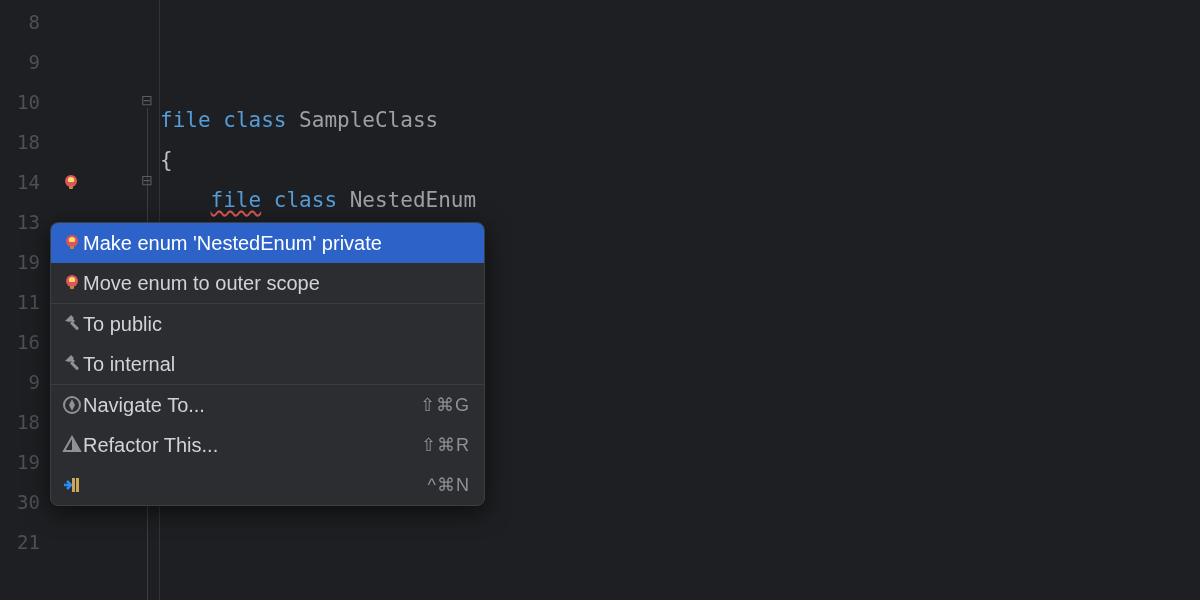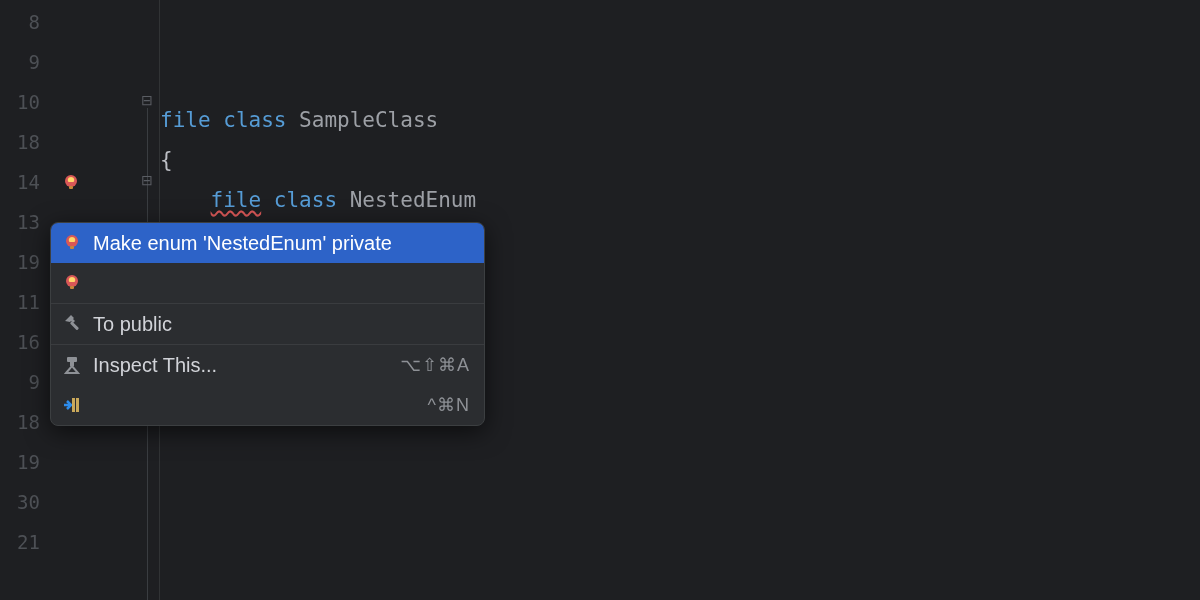--- a/index.html
+++ b/index.html
@@ -98,21 +98,20 @@
     box-shadow: 0 6px 24px rgba(0,0,0,0.6);
     overflow: hidden;
   }
   .popup .item {
     display: flex;
     align-items: center;
     height: 40px;
     padding: 0 14px 0 10px;
     color: #d1d3d8;
     font-size: 20px;
-    gap: 10px;
   }
   .popup .item.selected { background: #2d63c8; color: #ffffff; }
   .popup .sep {
     height: 1px;
     background: #3a3c3f;
   }
   .popup .shortcut {
     margin-left: auto;
     color: #8e9196;
     font-size: 18px;
@@ -192,42 +191,61 @@
       <span class="label">Make enum 'NestedEnum' private</span>
     </div>
     <div class="item">
       <span class="icon-slot">
         <svg width="20" height="20" viewBox="0 0 20 20">
           <circle cx="10" cy="8" r="6" fill="#d95757"></circle>
           <rect x="8" y="13" width="4" height="3" rx="1" fill="#c9863a"></rect>
           <path d="M10 4 C7 4 6 7 7.5 9 L12.5 9 C14 7 13 4 10 4 Z" fill="#ffd76a"></path>
         </svg>
       </span>
+      <span class="label">Move enum to outer scope</span>
     </div>
     <div class="sep"></div>
     <div class="item">
       <span class="icon-slot">
         <svg width="20" height="20" viewBox="0 0 20 20">
           <path d="M3 7 L9 1 L12 4 L11 5 L13 7 L11 9 L9 7 L8 8 L3 7 Z" fill="#8e9196"></path>
           <rect x="9" y="8" width="3" height="10" rx="1" fill="#8e9196" transform="rotate(-45 10 10)"></rect>
         </svg>
       </span>
       <span class="label">To public</span>
     </div>
+    <div class="item">
+      <span class="icon-slot">
+        <svg width="20" height="20" viewBox="0 0 20 20">
+          <path d="M3 7 L9 1 L12 4 L11 5 L13 7 L11 9 L9 7 L8 8 L3 7 Z" fill="#8e9196"></path>
+          <rect x="9" y="8" width="3" height="10" rx="1" fill="#8e9196" transform="rotate(-45 10 10)"></rect>
+        </svg>
+      </span>
+      <span class="label">To internal</span>
+    </div>
     <div class="sep"></div>
     <div class="item">
       <span class="icon-slot">
         <svg width="20" height="20" viewBox="0 0 20 20">
-          <rect x="5" y="2" width="10" height="5" rx="1" fill="#8e9196"></rect>
-          <rect x="8" y="7" width="4" height="4" fill="#8e9196"></rect>
-          <path d="M4 18 L10 11 L16 18 Z" fill="none" stroke="#8e9196" stroke-width="2"></path>
-        </svg>
-      </span>
-      <span class="label">Inspect This...</span>
-      <span class="shortcut">⌥⇧⌘A</span>
+          <circle cx="10" cy="10" r="8" fill="none" stroke="#8e9196" stroke-width="2"></circle>
+          <path d="M10 4 L13 10 L10 16 L7 10 Z" fill="#8e9196"></path>
+        </svg>
+      </span>
+      <span class="label">Navigate To...</span>
+      <span class="shortcut">⇧⌘G</span>
+    </div>
+    <div class="item">
+      <span class="icon-slot">
+        <svg width="20" height="20" viewBox="0 0 20 20">
+          <path d="M10 2 L18 16 L2 16 Z" fill="none" stroke="#8e9196" stroke-width="2"></path>
+          <path d="M10 2 L18 16 L10 16 Z" fill="#8e9196"></path>
+        </svg>
+      </span>
+      <span class="label">Refactor This...</span>
+      <span class="shortcut">⇧⌘R</span>
     </div>
     <div class="item">
       <span class="icon-slot">
         <svg width="20" height="20" viewBox="0 0 20 20">
           <path d="M2 10 L8 10" stroke="#2d8ceb" stroke-width="2.5"></path>
           <path d="M5 6 L9 10 L5 14" fill="none" stroke="#2d8ceb" stroke-width="2.5"></path>
           <rect x="10" y="3" width="3" height="14" fill="#c9a85a"></rect>
           <rect x="14" y="3" width="3" height="14" fill="#c9a85a"></rect>
         </svg>
       </span>

